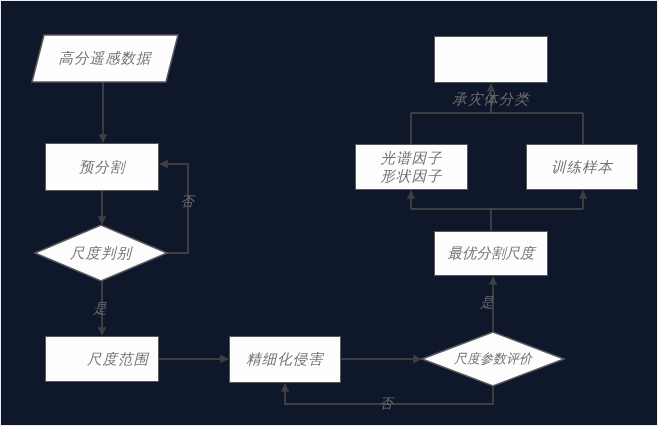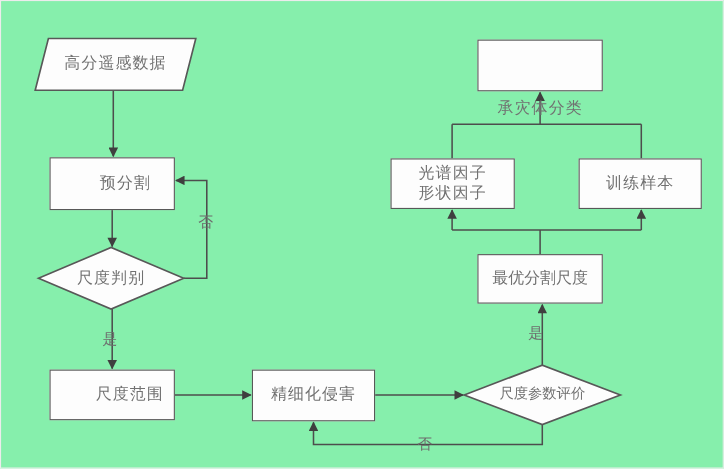--- a/index.html
+++ b/index.html
@@ -1,23 +1,24 @@
 <!DOCTYPE html>
 <html><head>
 <meta charset="utf-8">
 <style>
   html,body{margin:0;padding:0;background:#ffffff;}
   #stage{
     position:relative;
     width:658px;height:426px;
-    background:#86efac;
+    background:#0f172a;
     border:1px solid #ececec;
     box-sizing:border-box;
     font-family:"DejaVu Sans","Liberation Sans",sans-serif;
     overflow:hidden;
+    font-style:italic;
   }
   svg.layer{position:absolute;left:0;top:0;width:658px;height:426px;}
   .node-box{
     position:absolute;
     border:1.5px solid #585858;
     background:#fdfdfd;
     box-sizing:border-box;
   }
   .node-text{
     position:absolute;
@@ -93,21 +94,21 @@
 
   <div class="node-box" style="left:44px;top:142px;width:114px;height:48px;"></div>
   <div class="node-box" style="left:44px;top:335px;width:114px;height:46px;"></div>
   <div class="node-box" style="left:228px;top:335px;width:112px;height:47px;"></div>
   <div class="node-box" style="left:433px;top:230px;width:114px;height:45px;"></div>
   <div class="node-box" style="left:354px;top:143px;width:113px;height:46px;"></div>
   <div class="node-box" style="left:525px;top:143px;width:112px;height:46px;"></div>
   <div class="node-box" style="left:433px;top:35px;width:114px;height:47px;"></div>
 
   <div class="node-text" style="left:31px;top:34px;width:146px;height:47px;">高分遥感数据</div>
-  <div class="node-text" style="left:56px;top:142px;width:114px;height:48px;border-radius:15px;">预分割</div>
+  <div class="node-text" style="left:44px;top:142px;width:114px;height:48px;border-radius:15px;">预分割</div>
   <div class="node-text" style="left:34px;top:224px;width:132px;height:56px;">尺度判别</div>
   <div class="node-text" style="left:60px;top:335px;width:114px;height:46px;">尺度范围</div>
   <div class="node-text" style="left:228px;top:335px;width:112px;height:47px;">精细化侵害</div>
   <div class="node-text" style="left:421px;top:331px;width:142px;height:54px;font-size:13px;letter-spacing:0;">尺度参数评价</div>
   <div class="node-text" style="left:433px;top:230px;width:114px;height:45px;letter-spacing:0;">最优分割尺度</div>
   <div class="node-text" style="left:354px;top:143px;width:113px;height:46px;">
     <span class="stack">
       <span>光谱因子</span>
       <span>形状因子</span>
     </span>

